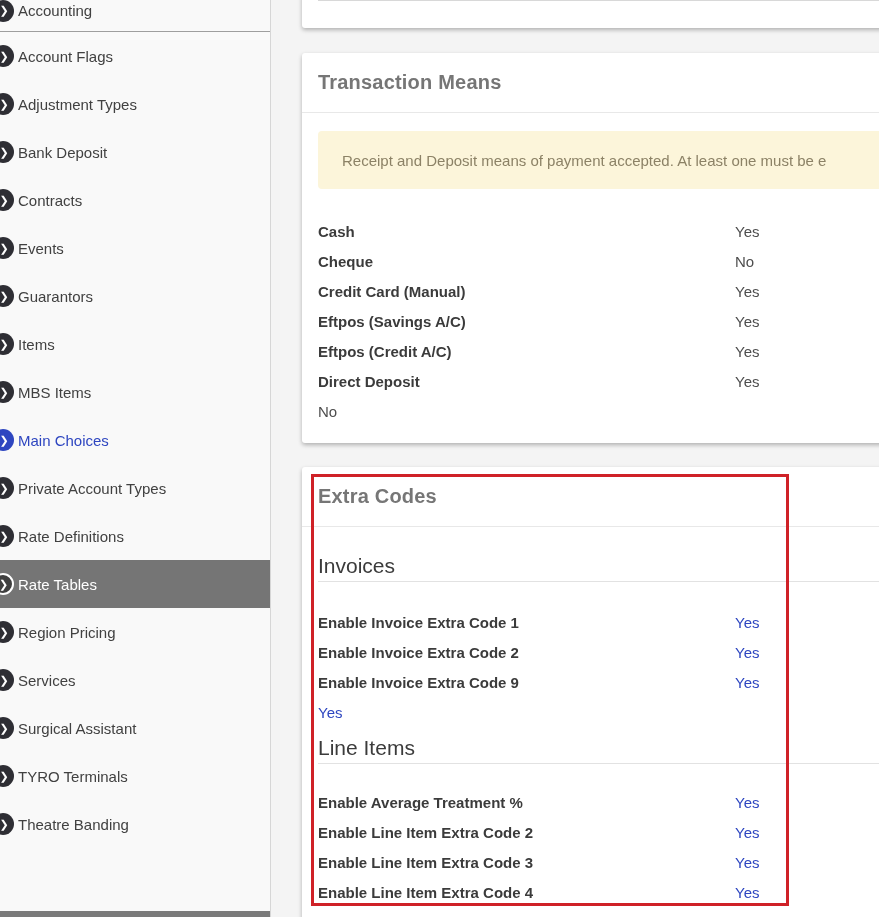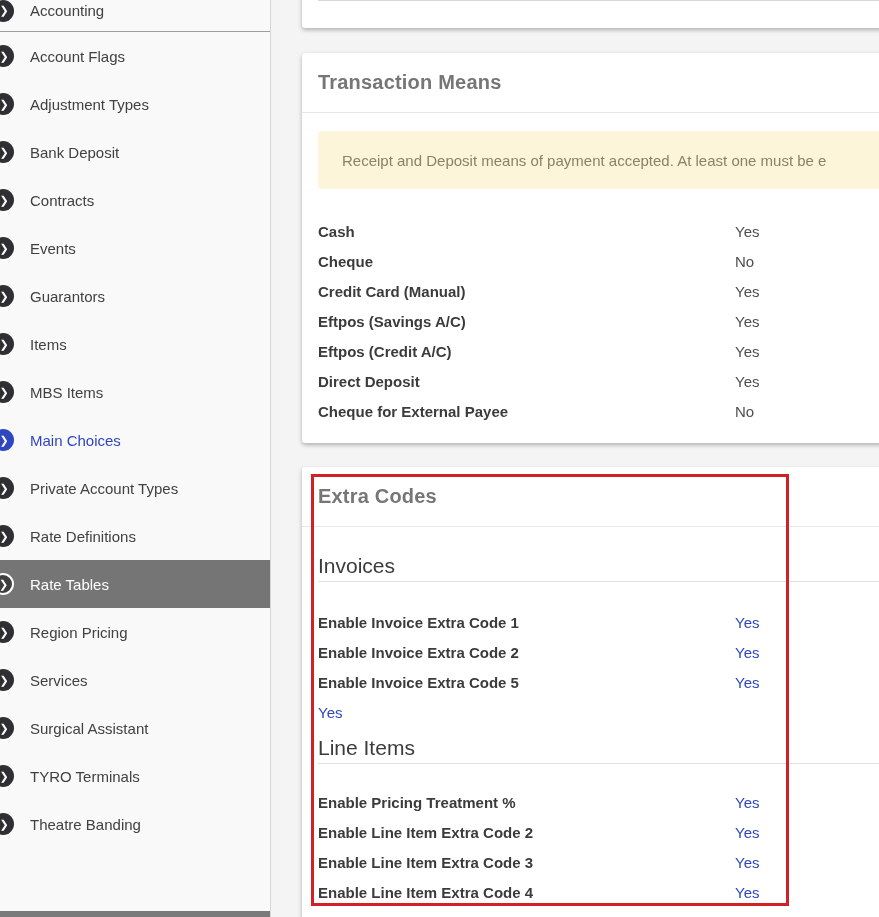--- a/index.html
+++ b/index.html
@@ -24,21 +24,21 @@
   }
   .side-item.cut { height:41px; margin-top:-10px; }
   .side-divider { border-top:1px solid #9e9e9e; }
   .circ-icon {
     width:22px; height:22px; min-width:22px; border-radius:50%;
     margin-left:-8px; background:#2e2e34; color:#ffffff;
     display:flex; align-items:center; justify-content:center;
     font-size:11px; font-weight:bold; line-height:1;
     padding-left:2px;
   }
-  .side-label { margin-left:16px; white-space:nowrap; }
+  .side-label { margin-left:4px; white-space:nowrap; }
   .side-item.active-link { color:#2e46c0; }
   .side-item.active-link .circ-icon { background:#2e46c0; }
   .side-item.selected { background:#757575; color:#ffffff; }
   .side-item.selected .circ-icon {
     background:#3f3f3f; border:2px solid #ffffff; padding-left:1px;
   }
   .side-bottom-bar {
     position:absolute; left:0; top:911px; width:271px; height:6px;
     background:#7a7a7a;
   }
@@ -207,21 +207,20 @@
       </div>
       <div class="row">
         <span class="lbl">Eftpos (Credit A/C)</span>
         <span class="val">Yes</span>
       </div>
       <div class="row">
         <span class="lbl">Direct Deposit</span>
         <span class="val">Yes</span>
       </div>
       <div class="row">
-        <span class="lbl">Cheque for External Payee</span>
         <span class="val">No</span>
       </div>
     </div>
   </section>
 
   <section class="card card-extra">
     <div class="card-header">
       <h2>Extra Codes</h2>
     </div>
 
@@ -230,33 +229,33 @@
     <div class="rows rows-invoices">
       <div class="row">
         <span class="lbl">Enable Invoice Extra Code 1</span>
         <span class="val link">Yes</span>
       </div>
       <div class="row">
         <span class="lbl">Enable Invoice Extra Code 2</span>
         <span class="val link">Yes</span>
       </div>
       <div class="row">
-        <span class="lbl">Enable Invoice Extra Code 5</span>
+        <span class="lbl">Enable Invoice Extra Code 9</span>
         <span class="val link">Yes</span>
       </div>
       <div class="row">
         <span class="val link">Yes</span>
       </div>
     </div>
 
     <div class="section-title second">Line Items</div>
     <div class="section-underline"></div>
     <div class="rows rows-lineitems">
       <div class="row">
-        <span class="lbl">Enable Pricing Treatment %</span>
+        <span class="lbl">Enable Average Treatment %</span>
         <span class="val link">Yes</span>
       </div>
       <div class="row">
         <span class="lbl">Enable Line Item Extra Code 2</span>
         <span class="val link">Yes</span>
       </div>
       <div class="row">
         <span class="lbl">Enable Line Item Extra Code 3</span>
         <span class="val link">Yes</span>
       </div>

